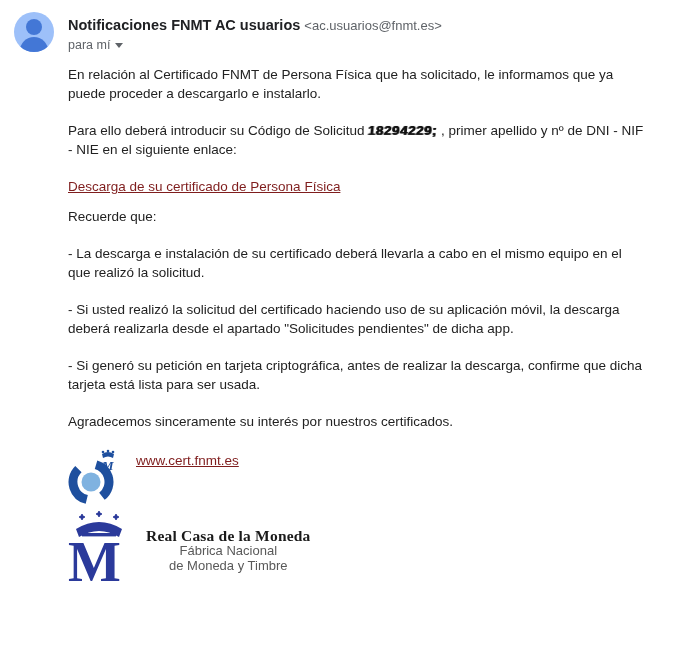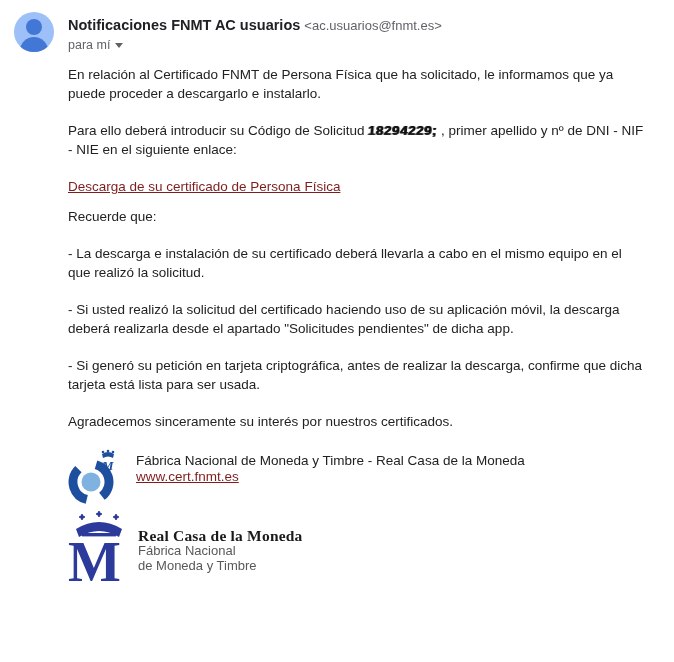--- a/index.html
+++ b/index.html
@@ -49,21 +49,21 @@
   }
   .scribble-code{
     display:inline-block;font-weight:800;letter-spacing:0.5px;color:#111;
     transform:skewX(-6deg);filter:blur(0.5px);
     text-shadow:0.6px 0 0 #111, -0.4px 0.4px 0 #333;
   }
   
   .sig-ceres{display:flex;align-items:flex-start;margin:0 0 2px 68px;}
   .sig-ceres-text{margin-left:16px;font-size:13.5px;line-height:15.5px;padding-top:4px;}
   .sig-fnmt{display:flex;align-items:flex-start;margin:2px 0 0 66px;}
-  .sig-fnmt-text{margin-left:4px;padding-top:16px;}
+  .sig-fnmt-text{margin-left:12px;padding-top:16px;text-align:center;}
   .fnmt-title{
     font-family:"Liberation Serif", serif;font-weight:bold;
     font-size:15.5px;color:#1a1a1a;line-height:17px;letter-spacing:0.2px;
   }
   .fnmt-sub{font-size:13px;color:#595959;line-height:14.5px;}
 </style>
 </head>
 <body>
 
 <div class="page">
@@ -113,21 +113,20 @@
       <circle cx="23" cy="33" r="9.5" fill="#7fb2e0"></circle>
       <g>
         <circle cx="35" cy="3" r="1.3" fill="#1e4f9e"></circle>
         <circle cx="40" cy="2" r="1.3" fill="#1e4f9e"></circle>
         <circle cx="45" cy="3" r="1.3" fill="#1e4f9e"></circle>
         <path d="M34 5 Q40 1 46 5 L45 9 Q40 6 35 9 Z" fill="#1e4f9e"></path>
         <text x="34" y="21" font-family="Liberation Serif, serif" font-style="italic" font-weight="bold" font-size="13" fill="#1e4f9e">M</text>
       </g>
     </svg>
     <div class="sig-ceres-text">
-      <div>Fábrica Nacional de Moneda y Timbre - Real Casa de la Moneda</div>
       <div><a class="blue-link">www.cert.fnmt.es</a></div>
     </div>
   </div>
 
   <div class="sig-fnmt">
     <svg width="68" height="76" viewBox="0 0 68 76">
       <g fill="#2b3a9b">
         <circle cx="16" cy="6" r="2"></circle>
         <rect x="15.2" y="3" width="1.6" height="6"></rect>
         <rect x="13" y="5.2" width="6" height="1.6"></rect>

